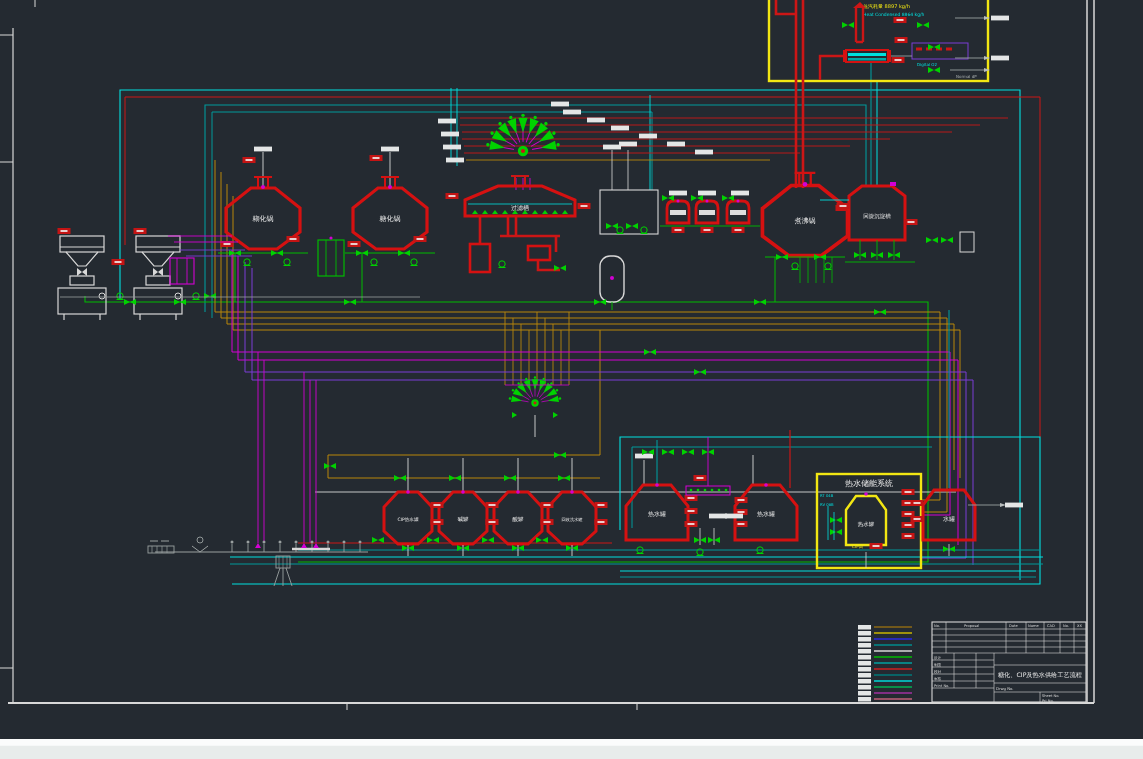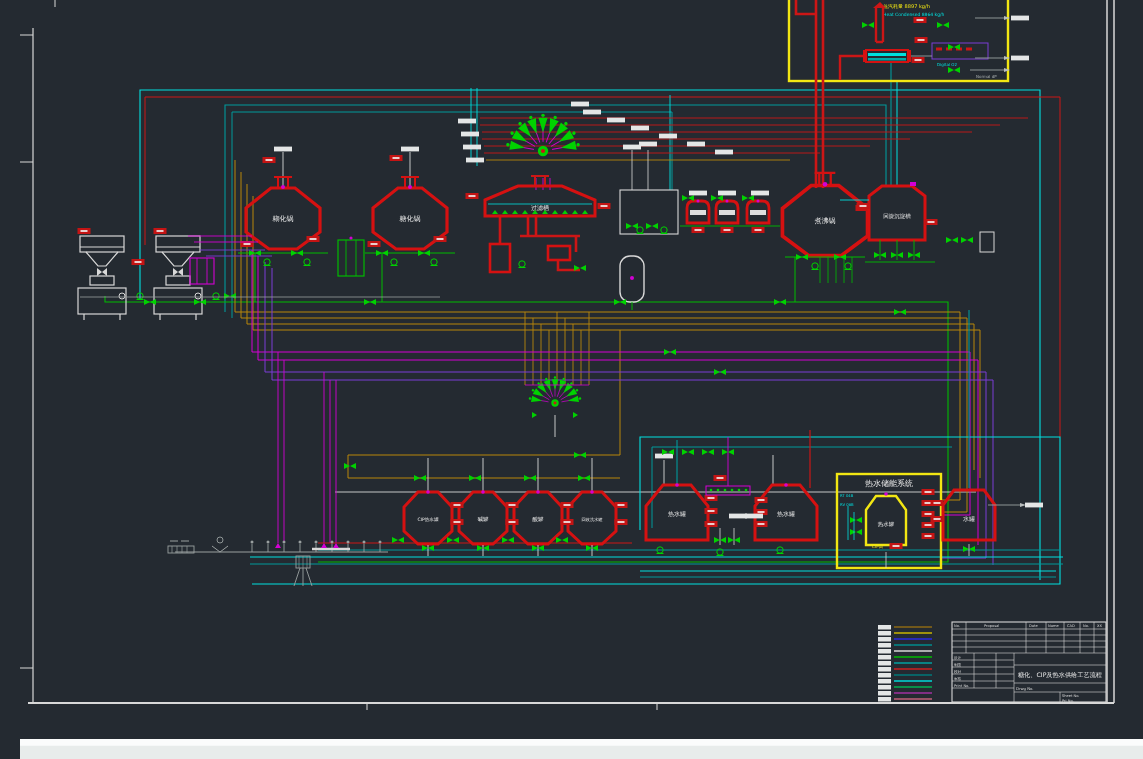--- a/index.html
+++ b/index.html
@@ -1,16 +1,16 @@
 <!DOCTYPE html>
 <html><head>
 <meta charset="utf-8">
 <style>
   html,body{margin:0;padding:0;width:1143px;height:759px;background:#242a31;overflow:hidden;}
-  #stage{position:absolute;inset:0;margin-left:20px;}
+  #stage{position:absolute;inset:0;}
   svg{position:absolute;left:0;top:0;}
   text{font-family:"DejaVu Sans","Liberation Sans",sans-serif;fill:#e8e8e8;}
   .vl{text-anchor:middle;fill:#ececec;}
   .cy{fill:#00e0e0;}
   .yl{fill:#f2e613;}
   .gy{fill:#aab0b0;}
   .tbl{fill:#d8d8d8;}
   
   .rP{stroke:#cc1616;fill:none;}
   .rE{stroke:#d51111;fill:none;}

